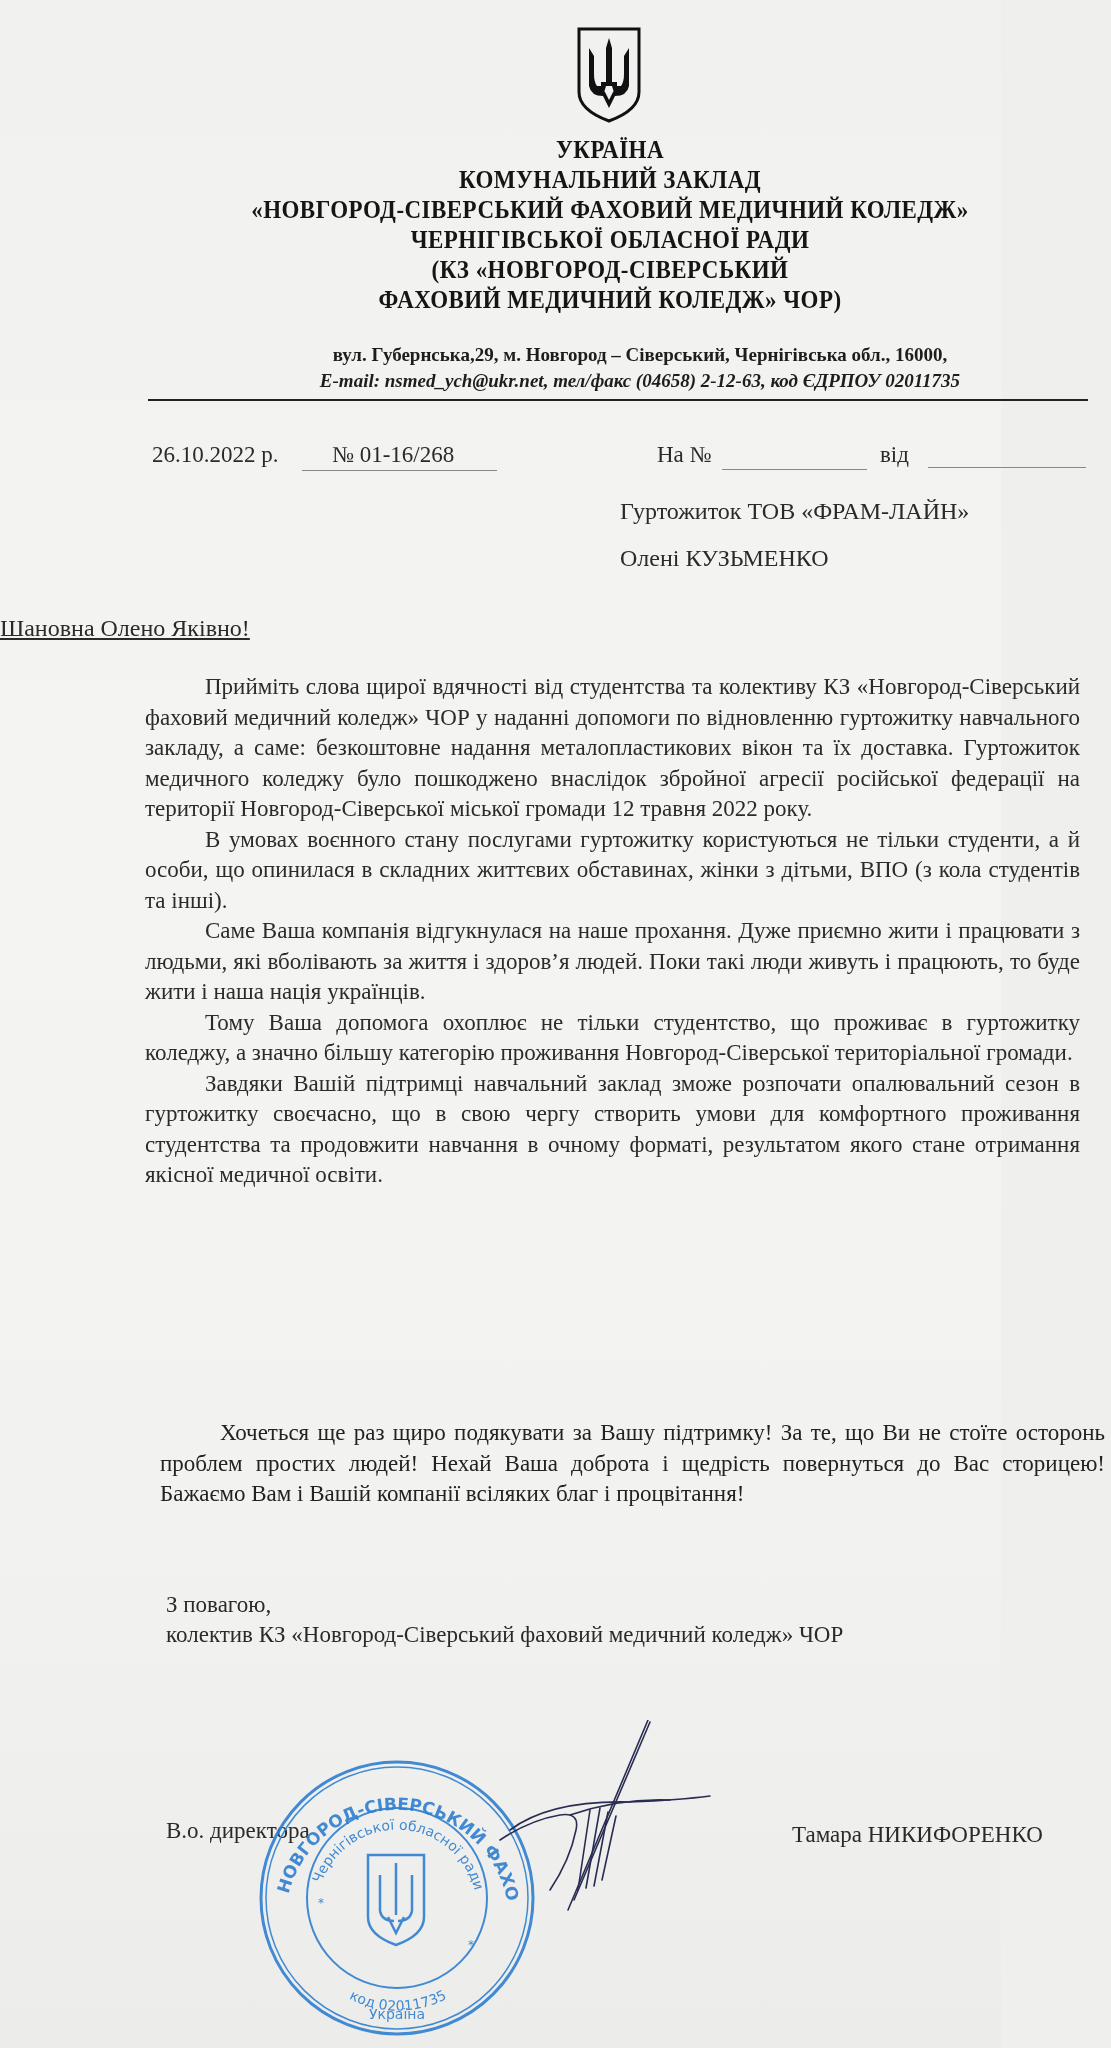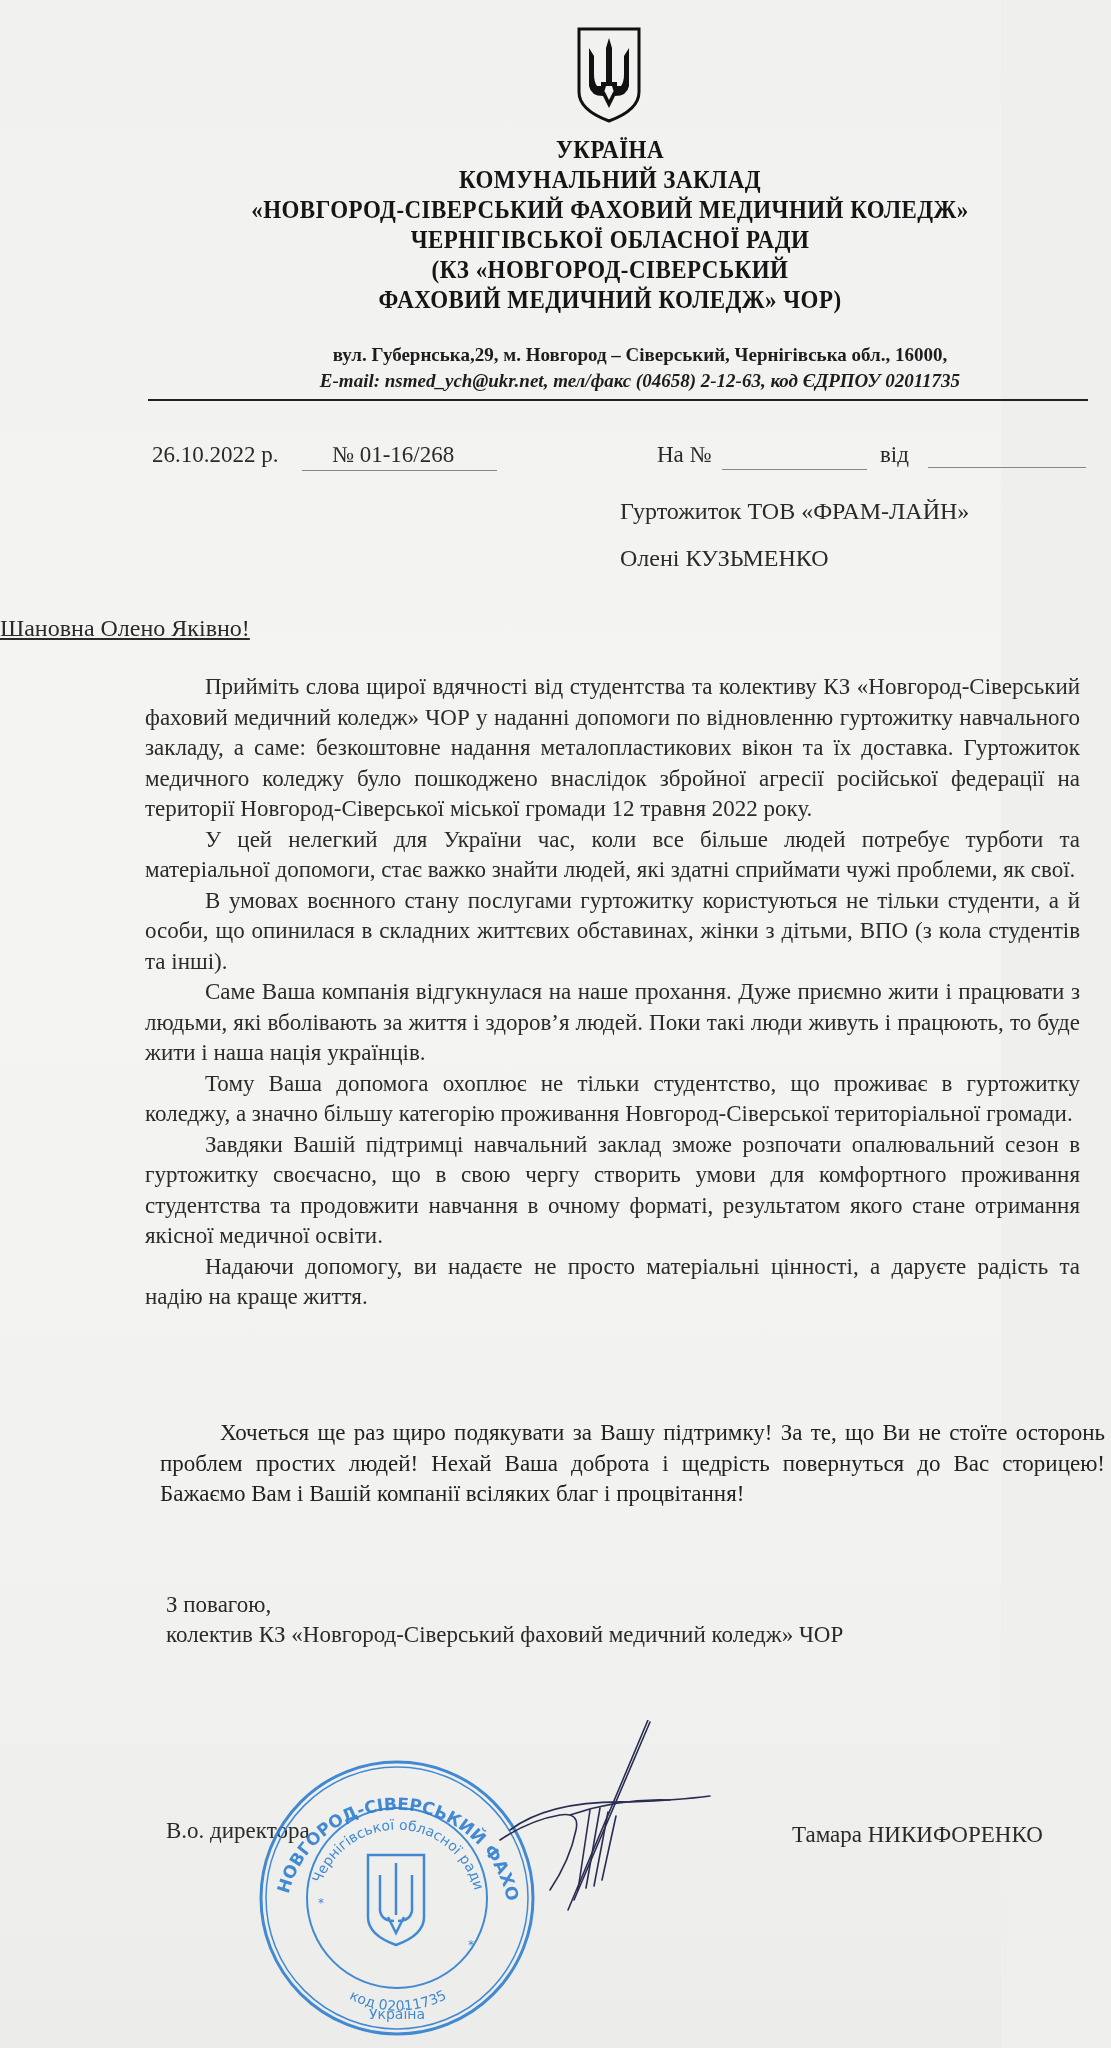--- a/index.html
+++ b/index.html
@@ -80,26 +80,24 @@
   <div class="line-text" style="left:880px; top:442px;">від</div>
   <div class="blank" style="left:928px; top:467px; width:158px;"></div>
 
   <div class="line-text" style="left:620px; top:498px; font-size:24px;">Гуртожиток ТОВ «ФРАМ-ЛАЙН»</div>
   <div class="line-text" style="left:620px; top:545px; font-size:24px;">Олені КУЗЬМЕНКО</div>
 
   <div class="line-text" style="left:0; width:1111px; text-align:left; top:615px; font-size:24px;text-decoration:underline;">Шановна Олено Яківно!</div>
 
   <div class="para" style="top:672px;">
     <p>Прийміть слова щирої вдячності від студентства та колективу КЗ «Новгород-Сіверський фаховий медичний коледж» ЧОР у наданні допомоги по відновленню гуртожитку навчального закладу, а саме:  безкоштовне надання металопластикових вікон та їх доставка. Гуртожиток медичного коледжу було пошкоджено внаслідок збройної агресії російської федерації на території Новгород-Сіверської міської громади 12 травня 2022 року.</p>
-    <p>У цей нелегкий для України час, коли все більше людей потребує турботи та матеріальної допомоги, стає важко знайти людей, які здатні сприймати чужі проблеми, як свої.</p>
     <p>В умовах воєнного стану послугами гуртожитку користуються не тільки студенти, а й особи, що опинилася в складних життєвих обставинах, жінки з дітьми, ВПО (з кола студентів та інші).</p>
     <p>Саме Ваша компанія відгукнулася на наше прохання. Дуже приємно жити і працювати з людьми, які вболівають за життя і здоров’я людей. Поки  такі люди живуть і працюють, то буде жити  і наша нація українців.</p>
     <p>Тому Ваша допомога охоплює не тільки студентство, що проживає в гуртожитку  коледжу, а значно більшу категорію проживання Новгород-Сіверської територіальної громади.</p>
     <p>Завдяки Вашій підтримці навчальний заклад зможе розпочати опалювальний сезон в гуртожитку своєчасно, що в свою чергу створить умови для комфортного проживання студентства та продовжити навчання в очному форматі, результатом якого стане отримання  якісної медичної освіти.</p>
-    <p>Надаючи допомогу, ви надаєте не просто матеріальні цінності, а даруєте радість  та надію на краще життя.</p>
   </div>
 
   <div class="para" style="top:1418px; left:160px; width:945px; color:#222;">
     <p>Хочеться ще раз щиро подякувати за Вашу підтримку! За те, що Ви не стоїте осторонь проблем простих людей! Нехай Ваша доброта і щедрість повернуться до Вас сторицею! Бажаємо Вам і Вашій компанії всіляких благ і процвітання!</p>
   </div>
 
   <div class="line-text" style="left:166px; top:1592px;">З повагою,</div>
   <div class="line-text" style="left:166px; top:1622px;">колектив  КЗ «Новгород-Сіверський фаховий медичний коледж» ЧОР</div>
   <div class="line-text" style="left:166px; top:1818px;">В.о. директора</div>
   <div class="line-text" style="left:792px; top:1822px;">Тамара НИКИФОРЕНКО</div>

